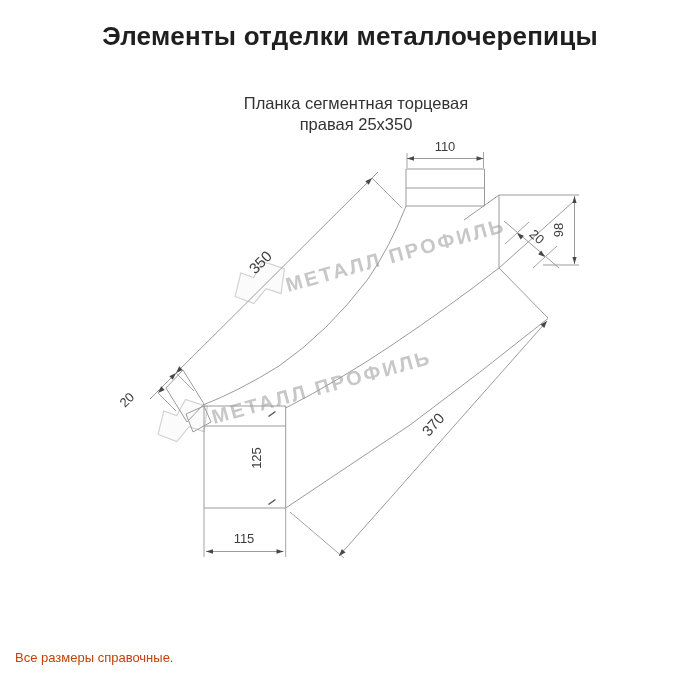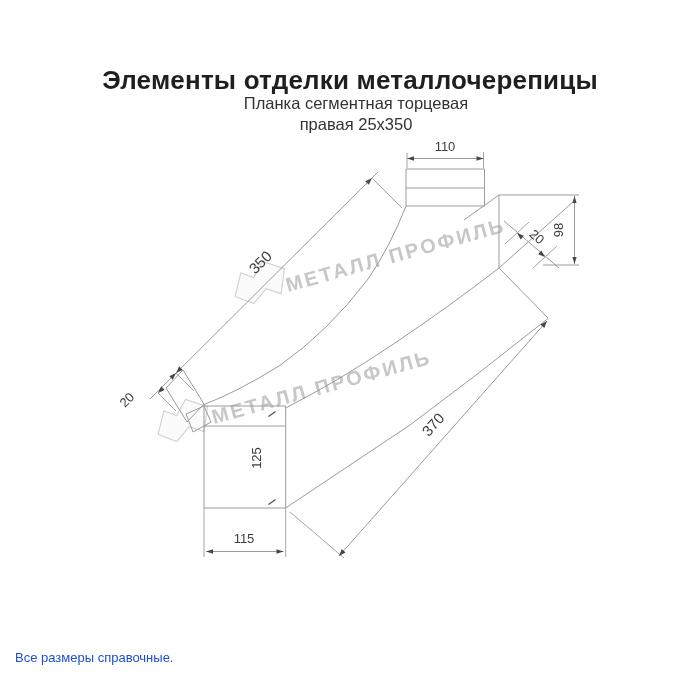--- a/index.html
+++ b/index.html
@@ -2,28 +2,28 @@
 <html><head>
 <meta charset="utf-8">
 <style>
   html,body{margin:0;padding:0;background:#ffffff;}
   .page{
     position:relative;width:700px;height:700px;background:#ffffff;overflow:hidden;
     font-family:"Liberation Sans", sans-serif;
   }
   .title{
     position:absolute;top:21px;left:0;width:700px;text-align:center;
-    font-size:26px;font-weight:700;color:#1f1f1f;letter-spacing:.2px;margin-top:44px;
+    font-size:26px;font-weight:700;color:#1f1f1f;letter-spacing:.2px;
   }
   .subtitle{
     position:absolute;top:93px;left:0;width:712px;text-align:center;
     font-size:16.5px;font-weight:400;color:#333;line-height:21px;
   }
   .footer{
-    position:absolute;left:15px;top:649px;color:#1d4ed8;font-size:13px;line-height:18px;
+    position:absolute;left:15px;top:649px;color:#c2410c;font-size:13px;line-height:18px;
   }
   svg text.dim{
     font-family:"Liberation Sans", sans-serif;
     font-size:13px;fill:#3d3d3d;
   }
   svg text.dim-big{font-size:15px;}
   svg text.wm{
     font-family:"Liberation Sans", sans-serif;
     font-size:20px;font-weight:700;letter-spacing:2.5px;fill:#c7c7c7;
   }

